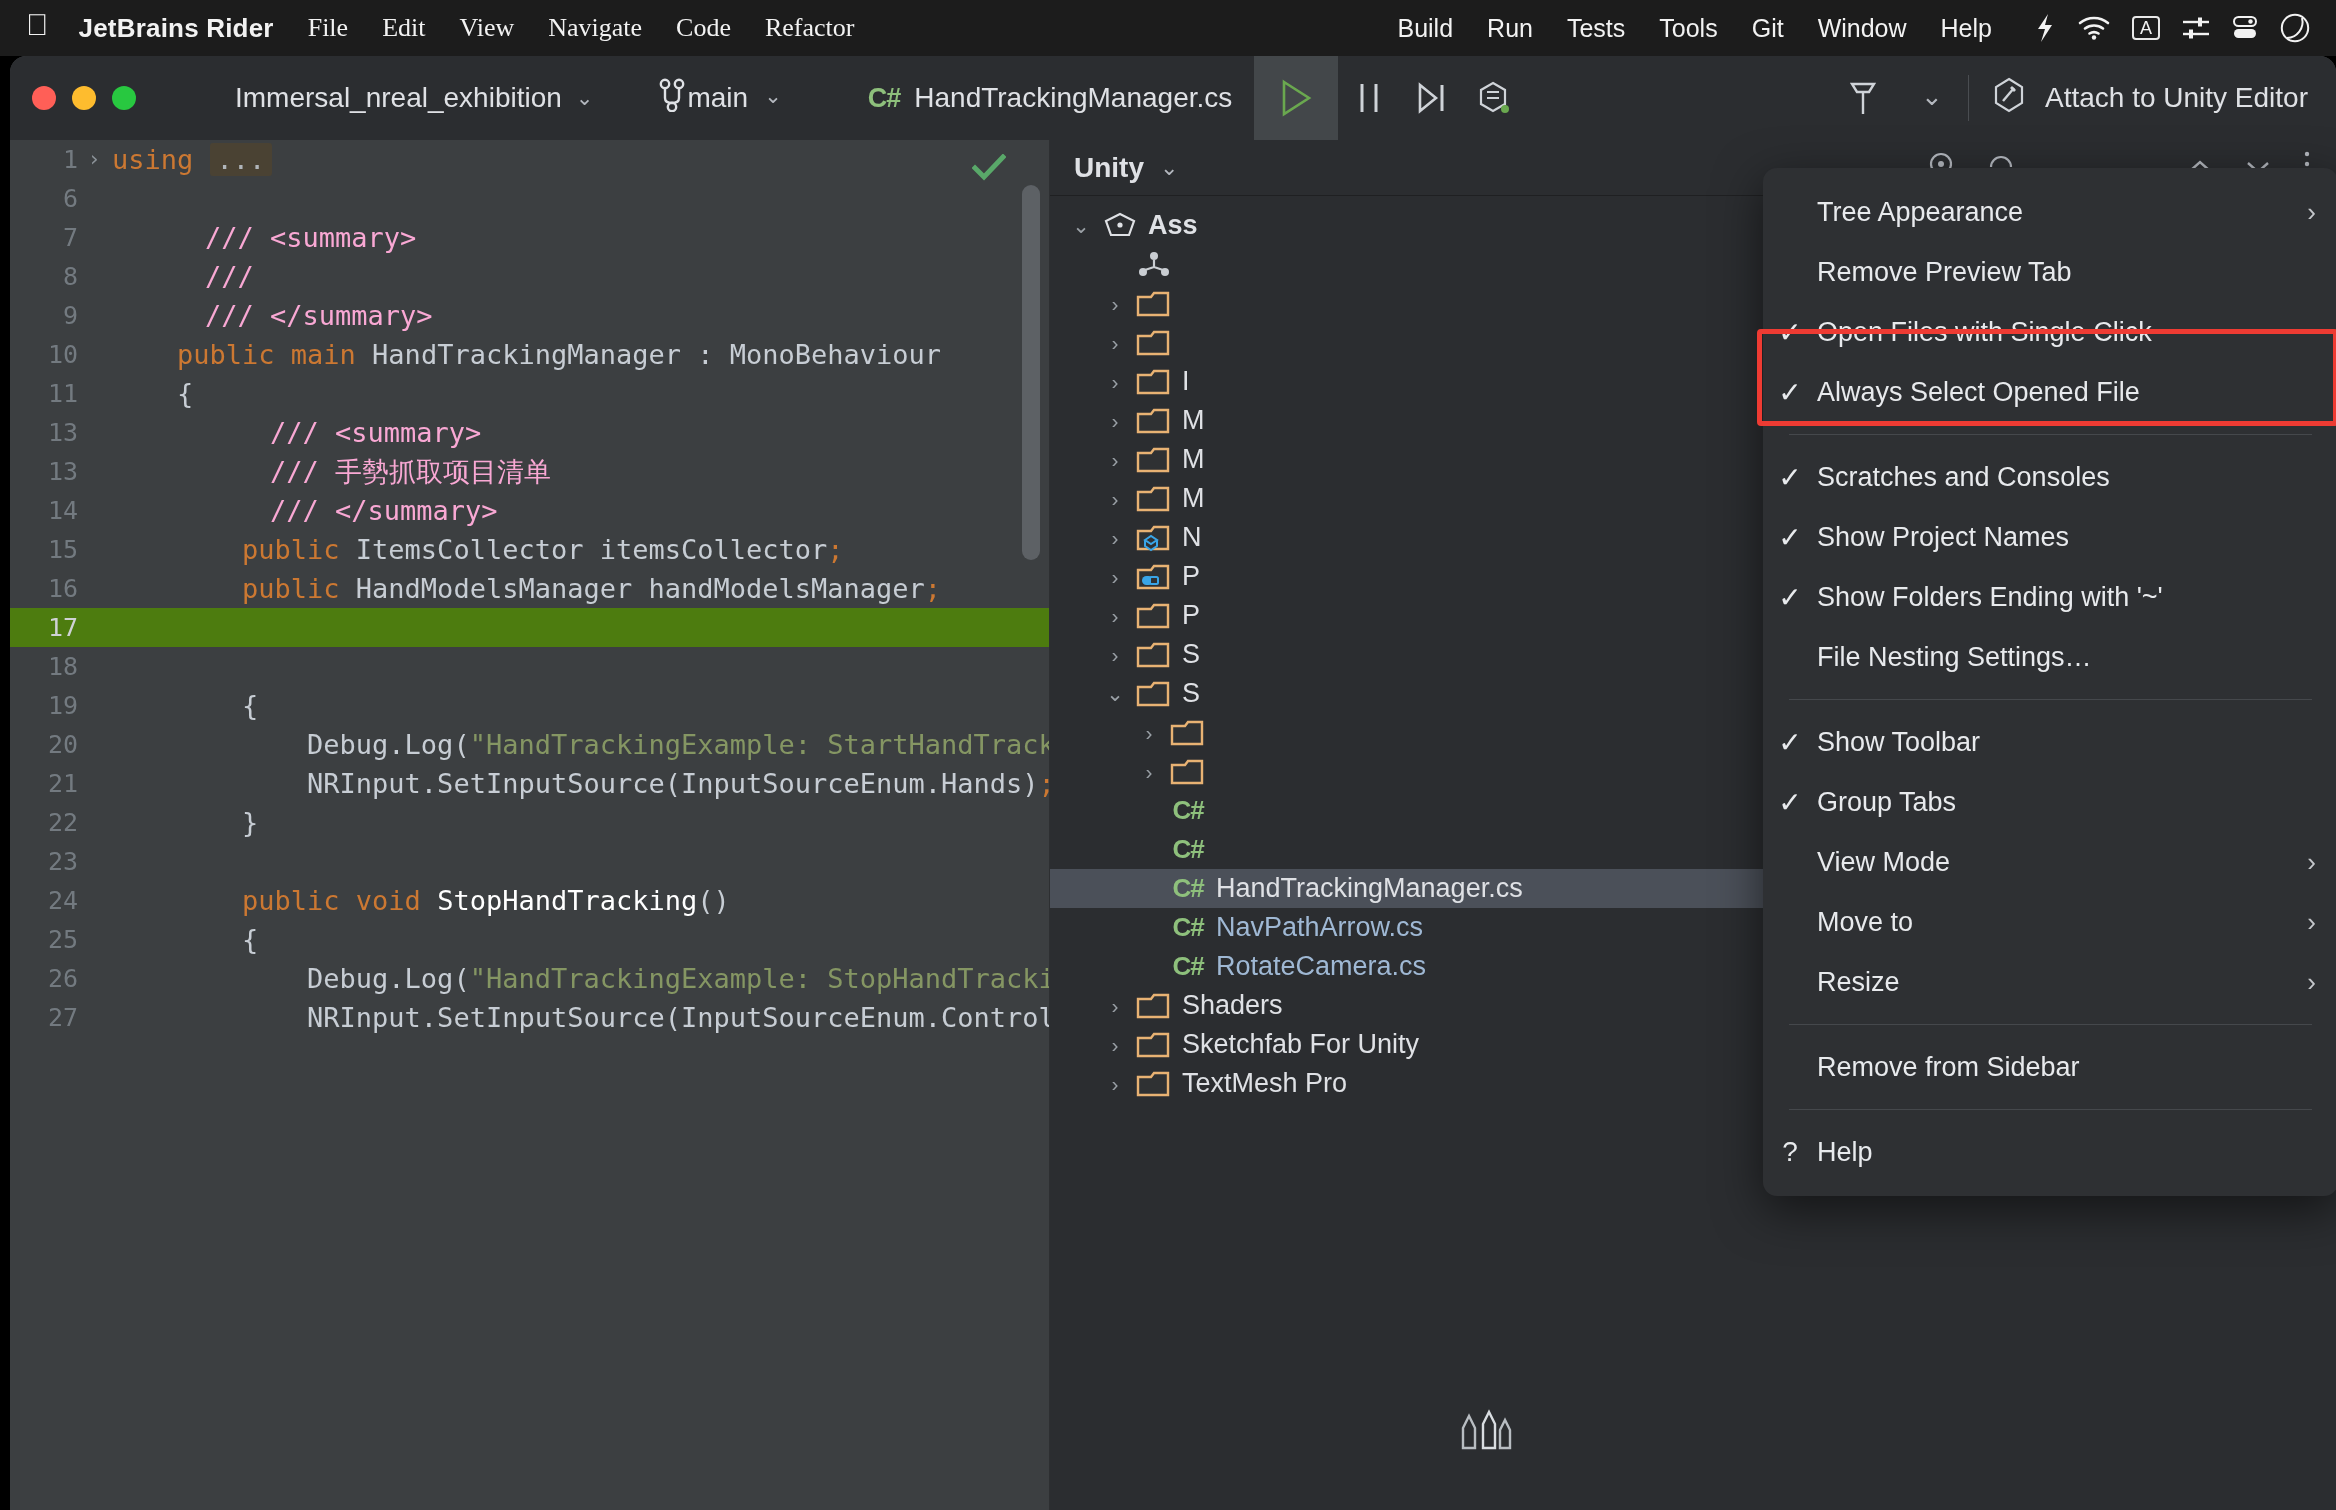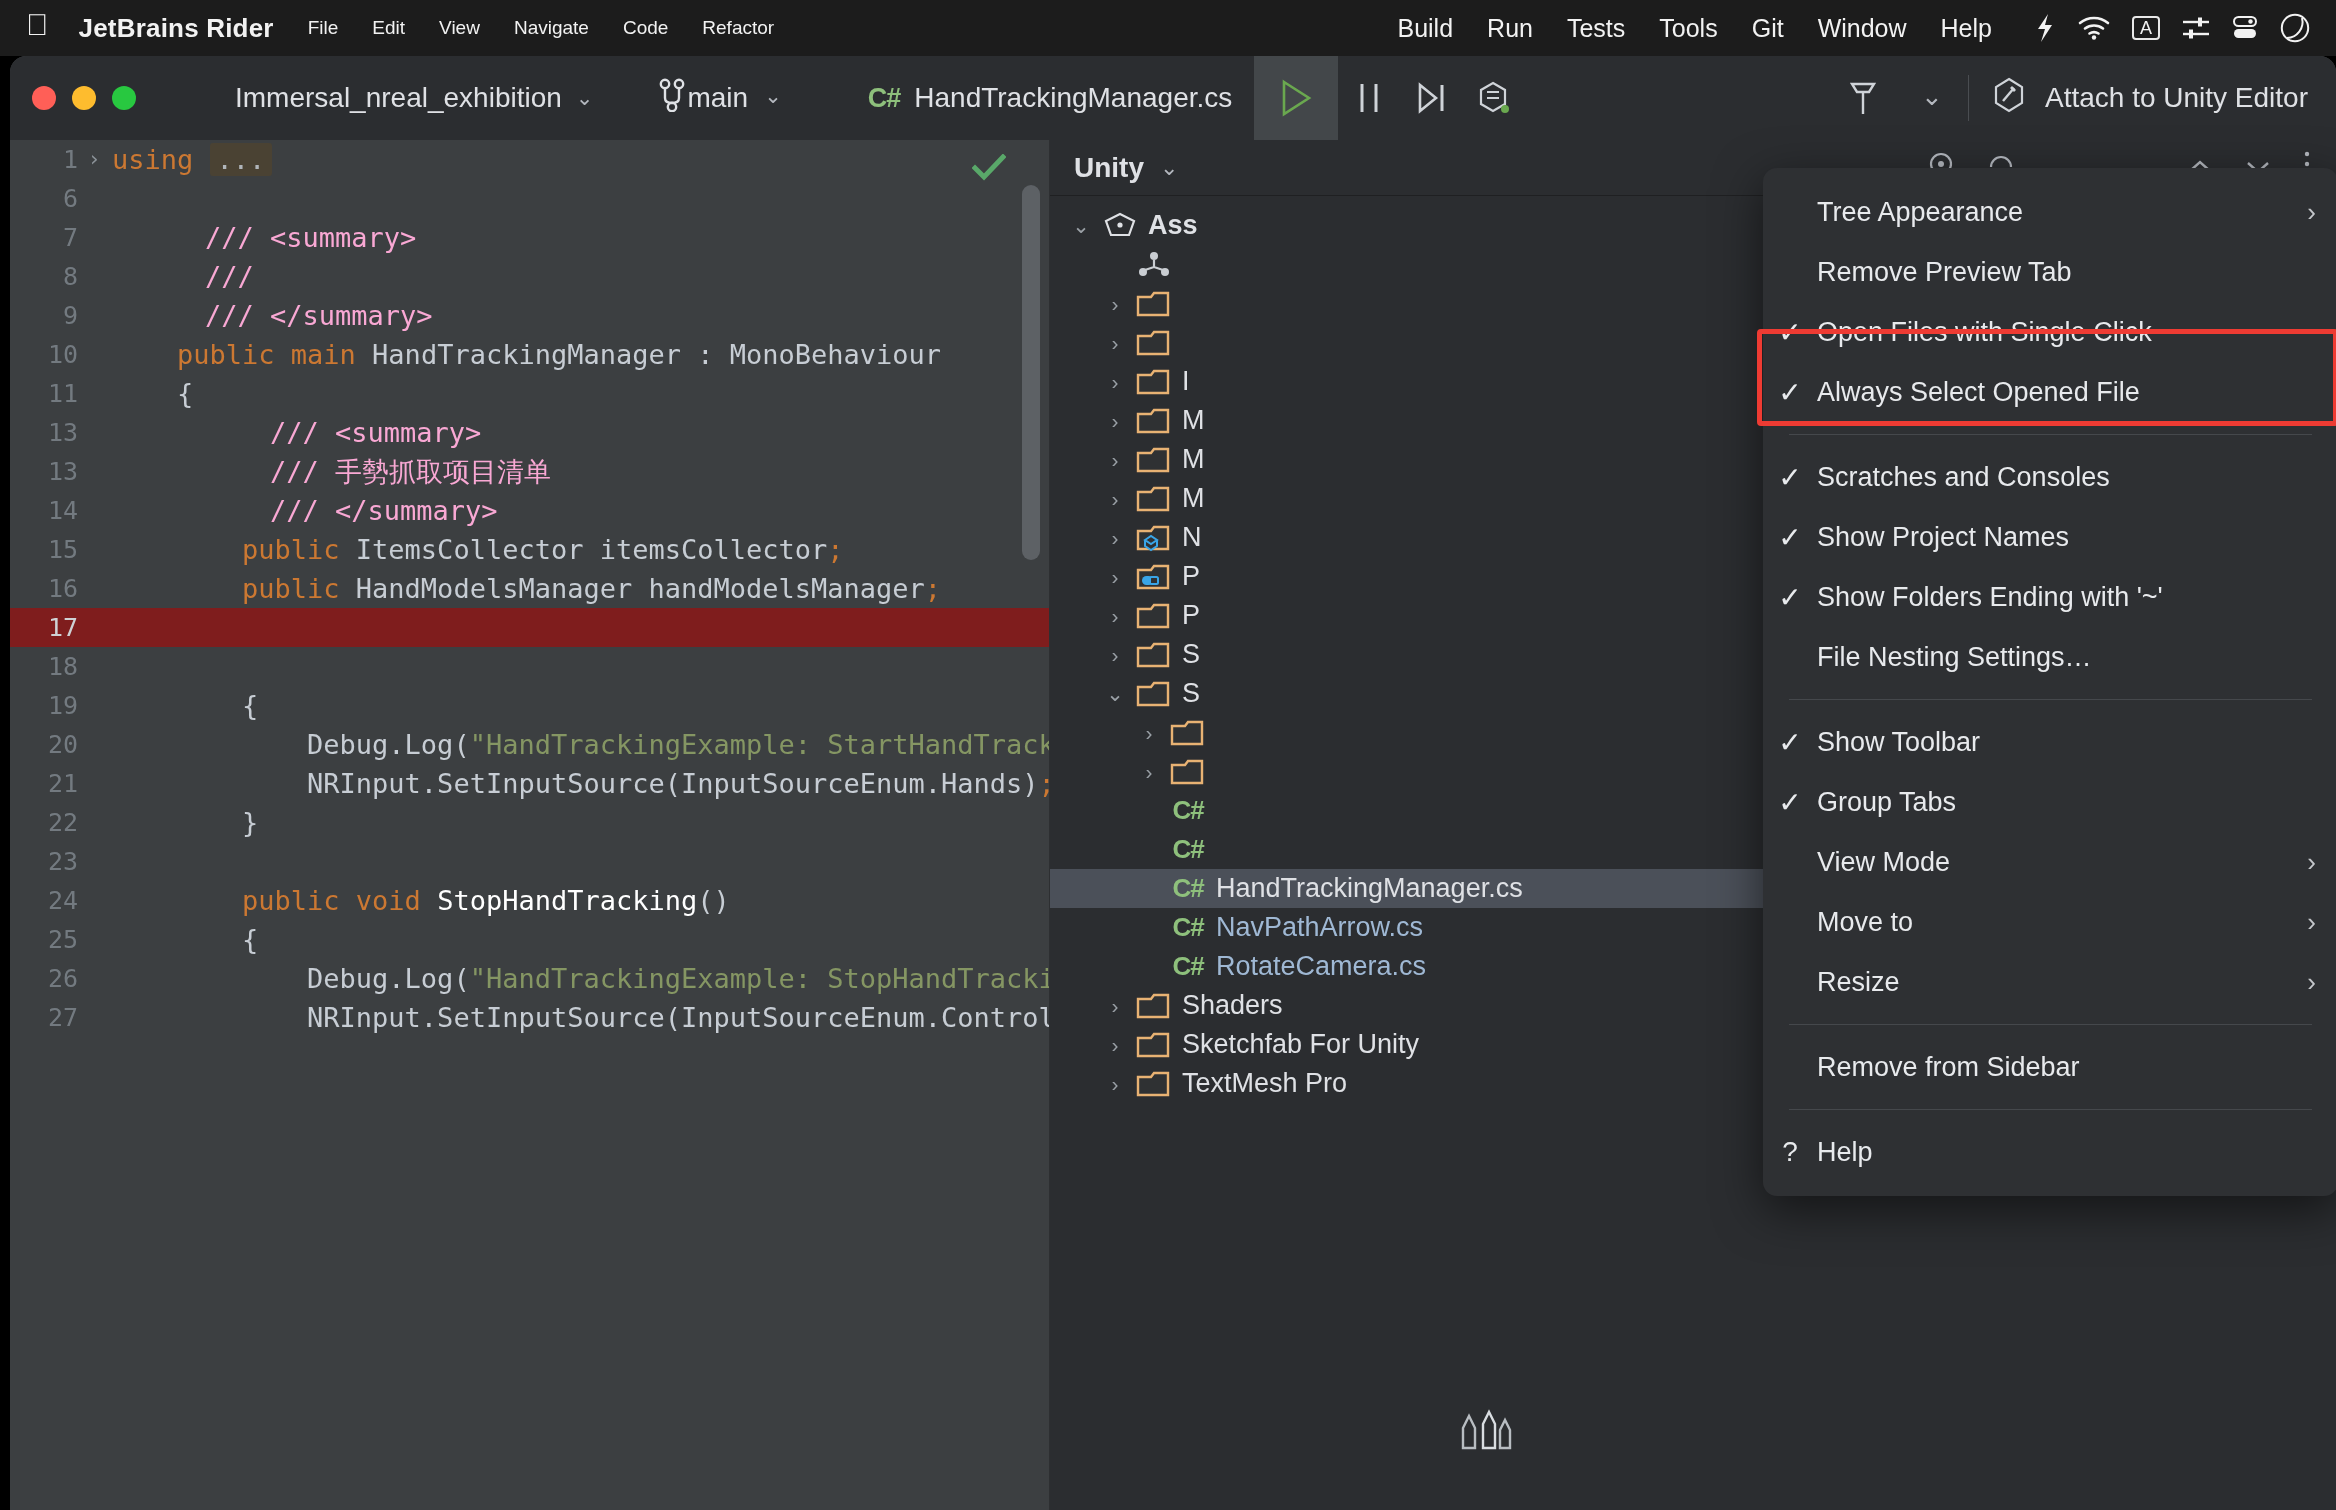--- a/index.html
+++ b/index.html
@@ -14,21 +14,21 @@
   
   .macbar {
     position: absolute; left: 0; top: 0; width: 2336px; height: 56px;
     background: #1c1c1c;
     display: flex; align-items: center;
     padding: 0 26px;
     color: #f2f2f2;
   }
   .apple-logo { font-size: 30px; line-height: 1; margin-right: 30px; position: relative; top: -3px; }
   .macbar .appname { font-weight: bold; font-size: 26px; margin-right: 34px; letter-spacing: .2px; }
-  .macbar .mitem { font-size: 19px; margin-right: 34px; white-space: nowrap; }
+  .macbar .mitem { font-size: 26px; margin-right: 34px; white-space: nowrap; font-family: Liberation Serif, serif; }
   .macbar .spacer { flex: 1 1 auto; }
   .macbar .ritem { font-size: 25px; margin-left: 34px; white-space: nowrap; }
   .statusicons { display: flex; align-items: center; gap: 22px; margin-left: 40px; }
   .statusicons svg { display: block; }
   .boxA {
     border: 2px solid #e8e8e8; border-radius: 4px;
     font-size: 18px; padding: 1px 6px; line-height: 1.05;
     font-family: "Liberation Sans", sans-serif;
   }
 
@@ -81,21 +81,21 @@
     position: relative; height: 39px; display: flex; align-items: center;
     white-space: pre;
   }
   .ln .num {
     width: 72px; text-align: right; color: #737a80; font-size: 25px;
     flex: 0 0 72px; padding-right: 4px;
     font-family: "DejaVu Sans Mono", monospace;
   }
   .ln .fold { width: 24px; color: #8b9298; font-size: 21px; text-align: center; flex: 0 0 24px;}
   .ln .txt { margin-left: 6px; }
-  .ln.cur { background: #7f1d1d; }
+  .ln.cur { background: #4d7c0f; }
   .ln.cur .num { color: #cfd2d5; }
   .kw { color: #cc7832; }
   .id { color: #c7cdd4; }
   .cm { color: #f9a8d4; margin-left: 28px; }
   .str { color: #859663; }
   .pn { color: #c7cdd4; }
   .sm { color: #cc7832; }
   .fn { color: #ffffff; }
 
   .editor-check { position: absolute; right: 44px; top: 14px; }

